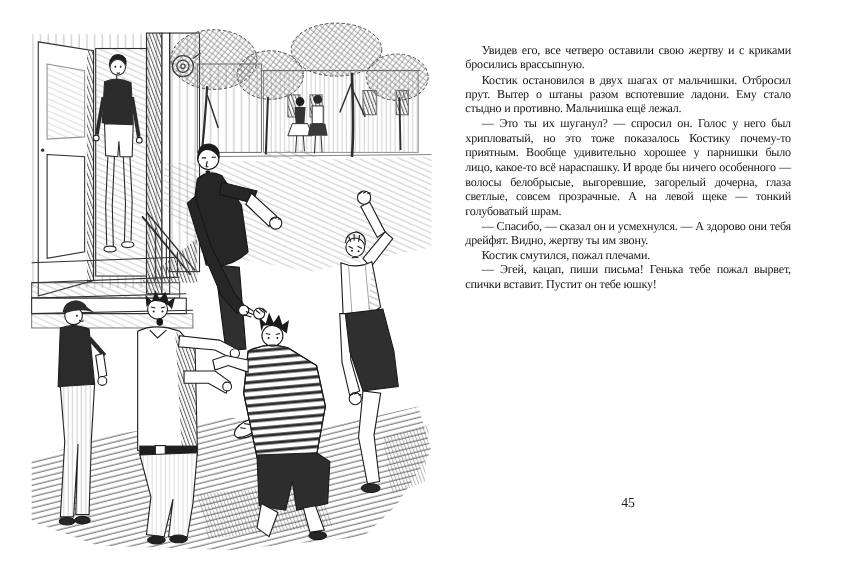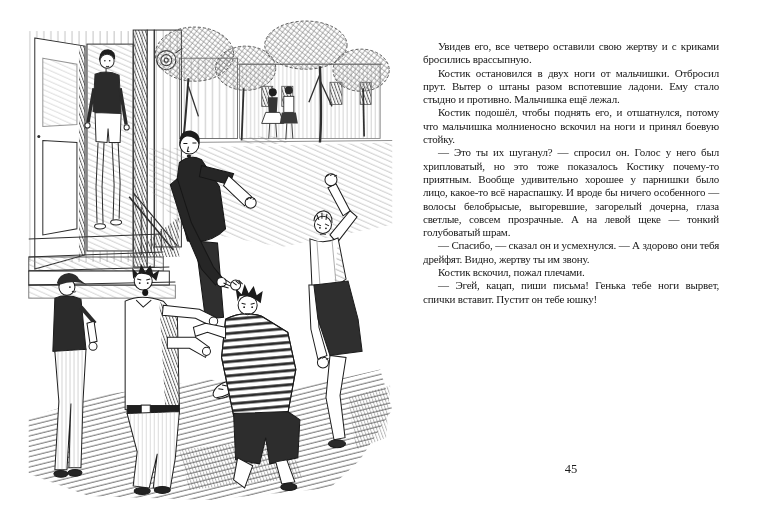--- a/index.html
+++ b/index.html
@@ -9,21 +9,21 @@
   .page-left{left:0;width:400px;}
   .page-right{left:400px;width:370px;}
   svg.illo{position:absolute;left:28px;top:16px;width:368px;height:492px;}
   .textcol{
     position:absolute;left:23px;top:40px;width:296px;
     font-size:11px;line-height:13.3px;color:#171717;
     text-align:justify;letter-spacing:-0.2px;
   }
   .para{margin:0;text-indent:15px;}
   .pagenum{
-    position:absolute;left:23px;top:462px;width:296px;
+    position:absolute;left:23px;top:450px;width:296px;
     text-align:center;font-size:12.5px;color:#1d1d1d;
   }
 </style>
 </head>
 <body>
 
 <div class="spread">
 
   <div class="page page-left">
     <svg class="illo" viewBox="0 0 365 490" xmlns="http://www.w3.org/2000/svg" aria-label="Чёрно-белая книжная иллюстрация пером: уличная драка мальчишек — четверо напали на одного; мальчика в полосатой рубашке держат за волосы; крупный парень в тёмной рубахе замахивается кулаком; слева мальчишка в кепке и кричащий мальчик в светлой рубашке; подросток наблюдает из открытой двери на крыльце; на заднем плане деревья, дом и прогуливающаяся пара">
@@ -247,23 +247,22 @@
         <polygon points="208,440 204,462 215,470 223,448" fill="#ffffff"></polygon>
         <polygon points="246,444 252,466 265,464 257,442" fill="#ffffff"></polygon>
         <ellipse cx="259" cy="469" rx="8" ry="3.6" fill="#252525"></ellipse>
       </g>
     </svg>
   </div>
 
   <div class="page page-right">
     <div class="textcol" id="text-column">
         <p class="para">Увидев его, все четверо оставили свою жертву и с криками бросились врассыпную.</p>
-        <p class="para">Костик остановился в двух ноги от мальчишки. Отбросил прут. Вытер о штаны разом вспотевшие ладони. Ему стало стыдно и противно. Мальчишка ещё лежал.</p>
-        <p class="para">Костик подошёл, чтобы поднять его, и отшатнулся, потому что мальчишка молниеносно вскочил на ноги и принял боевую стойку.</p>
+        <p class="para">Костик остановился в двух шагах от мальчишки. Отбросил прут. Вытер о штаны разом вспотевшие ладони. Ему стало стыдно и противно. Мальчишка ещё лежал.</p>
         <p class="para">— Это ты их шуганул? — спросил он. Голос у него был хрипловатый, но это тоже показалось Костику почему-то приятным. Вообще удивительно хорошее у парнишки было лицо, какое-то всё нараспашку. И вроде бы ничего особенного — волосы белобрысые, выгоревшие, загорелый дочерна, глаза светлые, совсем прозрачные. А на левой щеке — тонкий голубоватый шрам.</p>
         <p class="para">— Спасибо, — сказал он и усмехнулся. — А здорово они тебя дрейфят. Видно, жертву ты им звону.</p>
-        <p class="para">Костик вскочил, пожал плечами.</p>
-        <p class="para">— Эгей, кацап, пиши письма! Генька тебе ноги вырвет, спички вставит. Пустит он тебе юшку!</p>
+        <p class="para">Костик смутился, пожал плечами.</p>
+        <p class="para">— Эгей, кацап, пиши письма! Генька тебе пожал вырвет, спички вставит. Пустит он тебе юшку!</p>
       </div>
     <div class="pagenum">45</div>
   </div>
 
 </div>
 
 </body></html>

